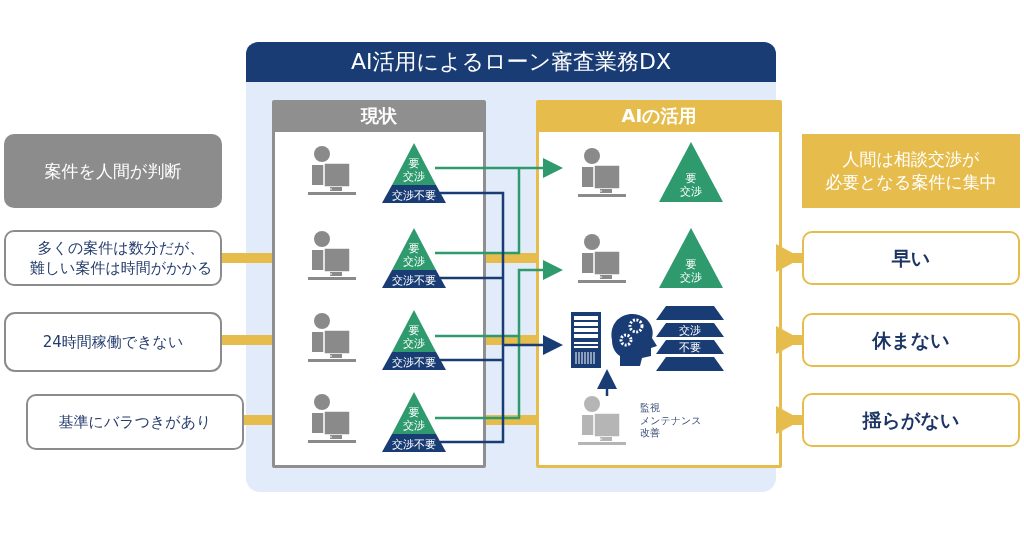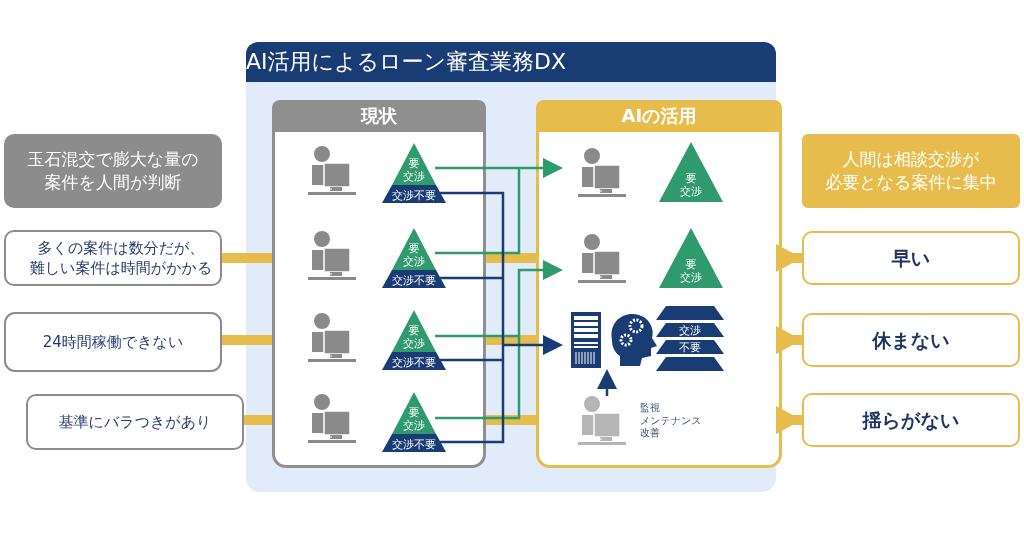--- a/index.html
+++ b/index.html
@@ -1,34 +1,34 @@
 <!DOCTYPE html>
 <html><head>
 <meta charset="utf-8">
 <style>
   html, body { margin:0; padding:0; background:#ffffff; }
   body { width:1024px; height:538px; position:relative; overflow:hidden;
          font-family:"DejaVu Sans", sans-serif; }
   .abs { position:absolute; }
   .main-panel { left:246px; top:42px; width:530px; height:450px; background:#e2ebfa; border-radius:14px; }
   .main-title { left:246px; top:42px; width:530px; height:40px; background:#193c74; color:#fff;
-                border-radius:12px 12px 0 0; font-size:22px; text-align:left; line-height:40px; }
-  .col-box { border-radius:14px; background:#fff; box-sizing:border-box; }
+                border-radius:12px 12px 0 0; font-size:22px; text-align:center; line-height:40px; }
+  .col-box { border-radius:2px; background:#fff; box-sizing:border-box; }
   .col-current { left:272px; top:100px; width:214px; height:368px; border:3px solid #8f8f8f; }
   .col-ai { left:536px; top:100px; width:246px; height:368px; border:3px solid #e6bd4d; }
   .col-head { height:32px; line-height:32px; text-align:center; color:#fff; font-size:18px;
               border-radius:8px 8px 0 0; font-weight:bold; }
   .col-current .col-head { background:#8f8f8f; margin:-3px -3px 0 -3px; }
   .col-ai .col-head { background:#e6bd4d; margin:-3px -3px 0 -3px; }
   .left-head { left:4px; top:134px; width:218px; height:74px; background:#8c8c8c; border-radius:10px;
                color:#fff; font-size:17px; text-align:center; display:flex; align-items:center; justify-content:center; line-height:1.35; }
   .left-box { left:4px; width:218px; background:#fff; border:2.5px solid #8c8c8c; border-radius:10px;
               box-sizing:border-box; color:#243c6c; font-size:15px; text-align:center;
               display:flex; align-items:center; justify-content:center; line-height:1.35; }
-  .right-head { left:802px; top:134px; width:218px; height:74px; background:#e6bd4d; border-radius:6px;
+  .right-head { left:802px; top:134px; width:218px; height:74px; background:#e6bd4d; border-radius:0;
                 color:#fff; font-size:17px; text-align:center; display:flex; align-items:center; justify-content:center; line-height:1.35; }
   .right-box { left:802px; width:218px; height:54px; background:#fff; border:2.5px solid #e6bd4d; border-radius:10px;
                box-sizing:border-box; color:#1d3565; font-size:19px; font-weight:bold; text-align:center; line-height:50px; }
   .yellow-bar { background:#e6bd4d; height:10px; }
   svg text { font-family:"DejaVu Sans", sans-serif; }
   .label-text { color:#3a4e78; font-size:10px; line-height:1.25; }
 </style>
 </head>
 <body>
 
@@ -42,21 +42,20 @@
 <div class="abs col-box col-current">
   <div class="col-head">現状</div>
 </div>
 
 <div class="abs col-box col-ai">
   <div class="col-head">AIの活用</div>
 </div>
 
 <div class="abs left-head">
   <div>
-      <div>玉石混交で膨大な量の</div>
       <div>案件を人間が判断</div>
     </div>
 </div>
 <div class="abs left-box" style="top:230px; height:56px;padding-left:16px;">
   <div>
       <div>多くの案件は数分だが、</div>
       <div>難しい案件は時間がかかる</div>
     </div>
 </div>
 <div class="abs left-box" style="top:312px; height:60px;border-radius:11px;">

